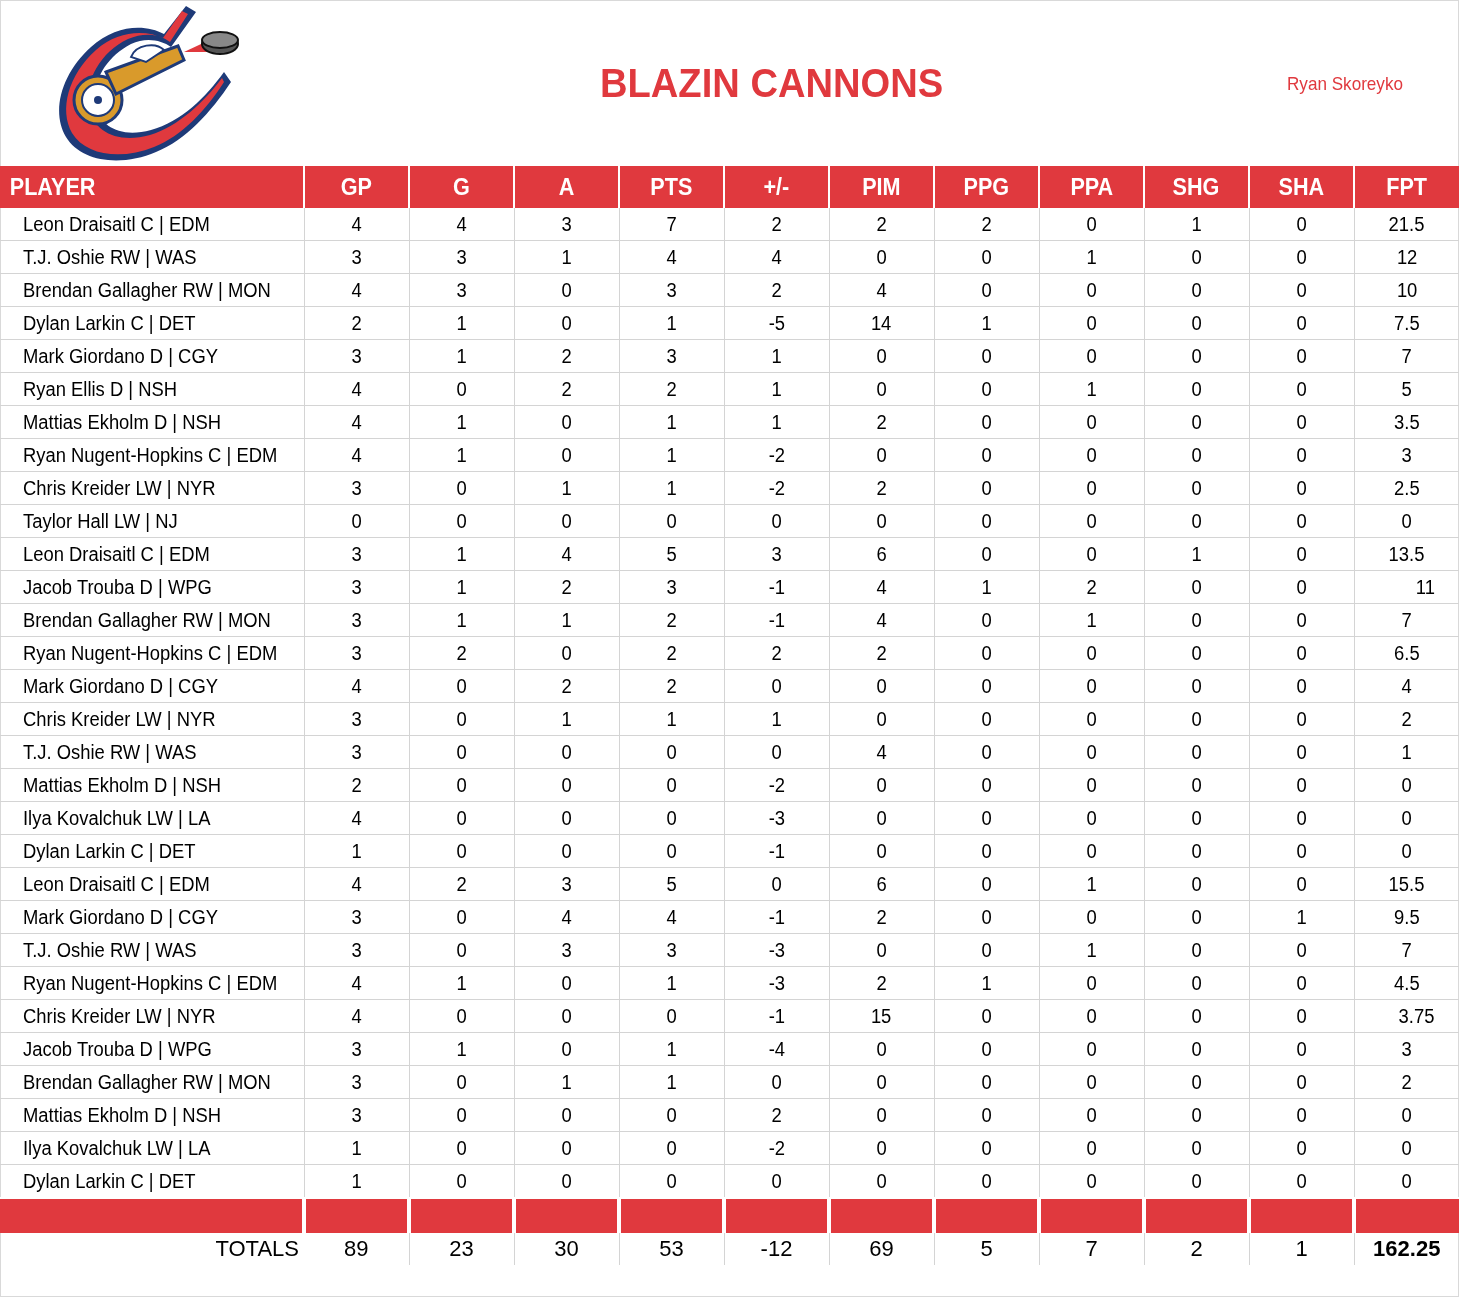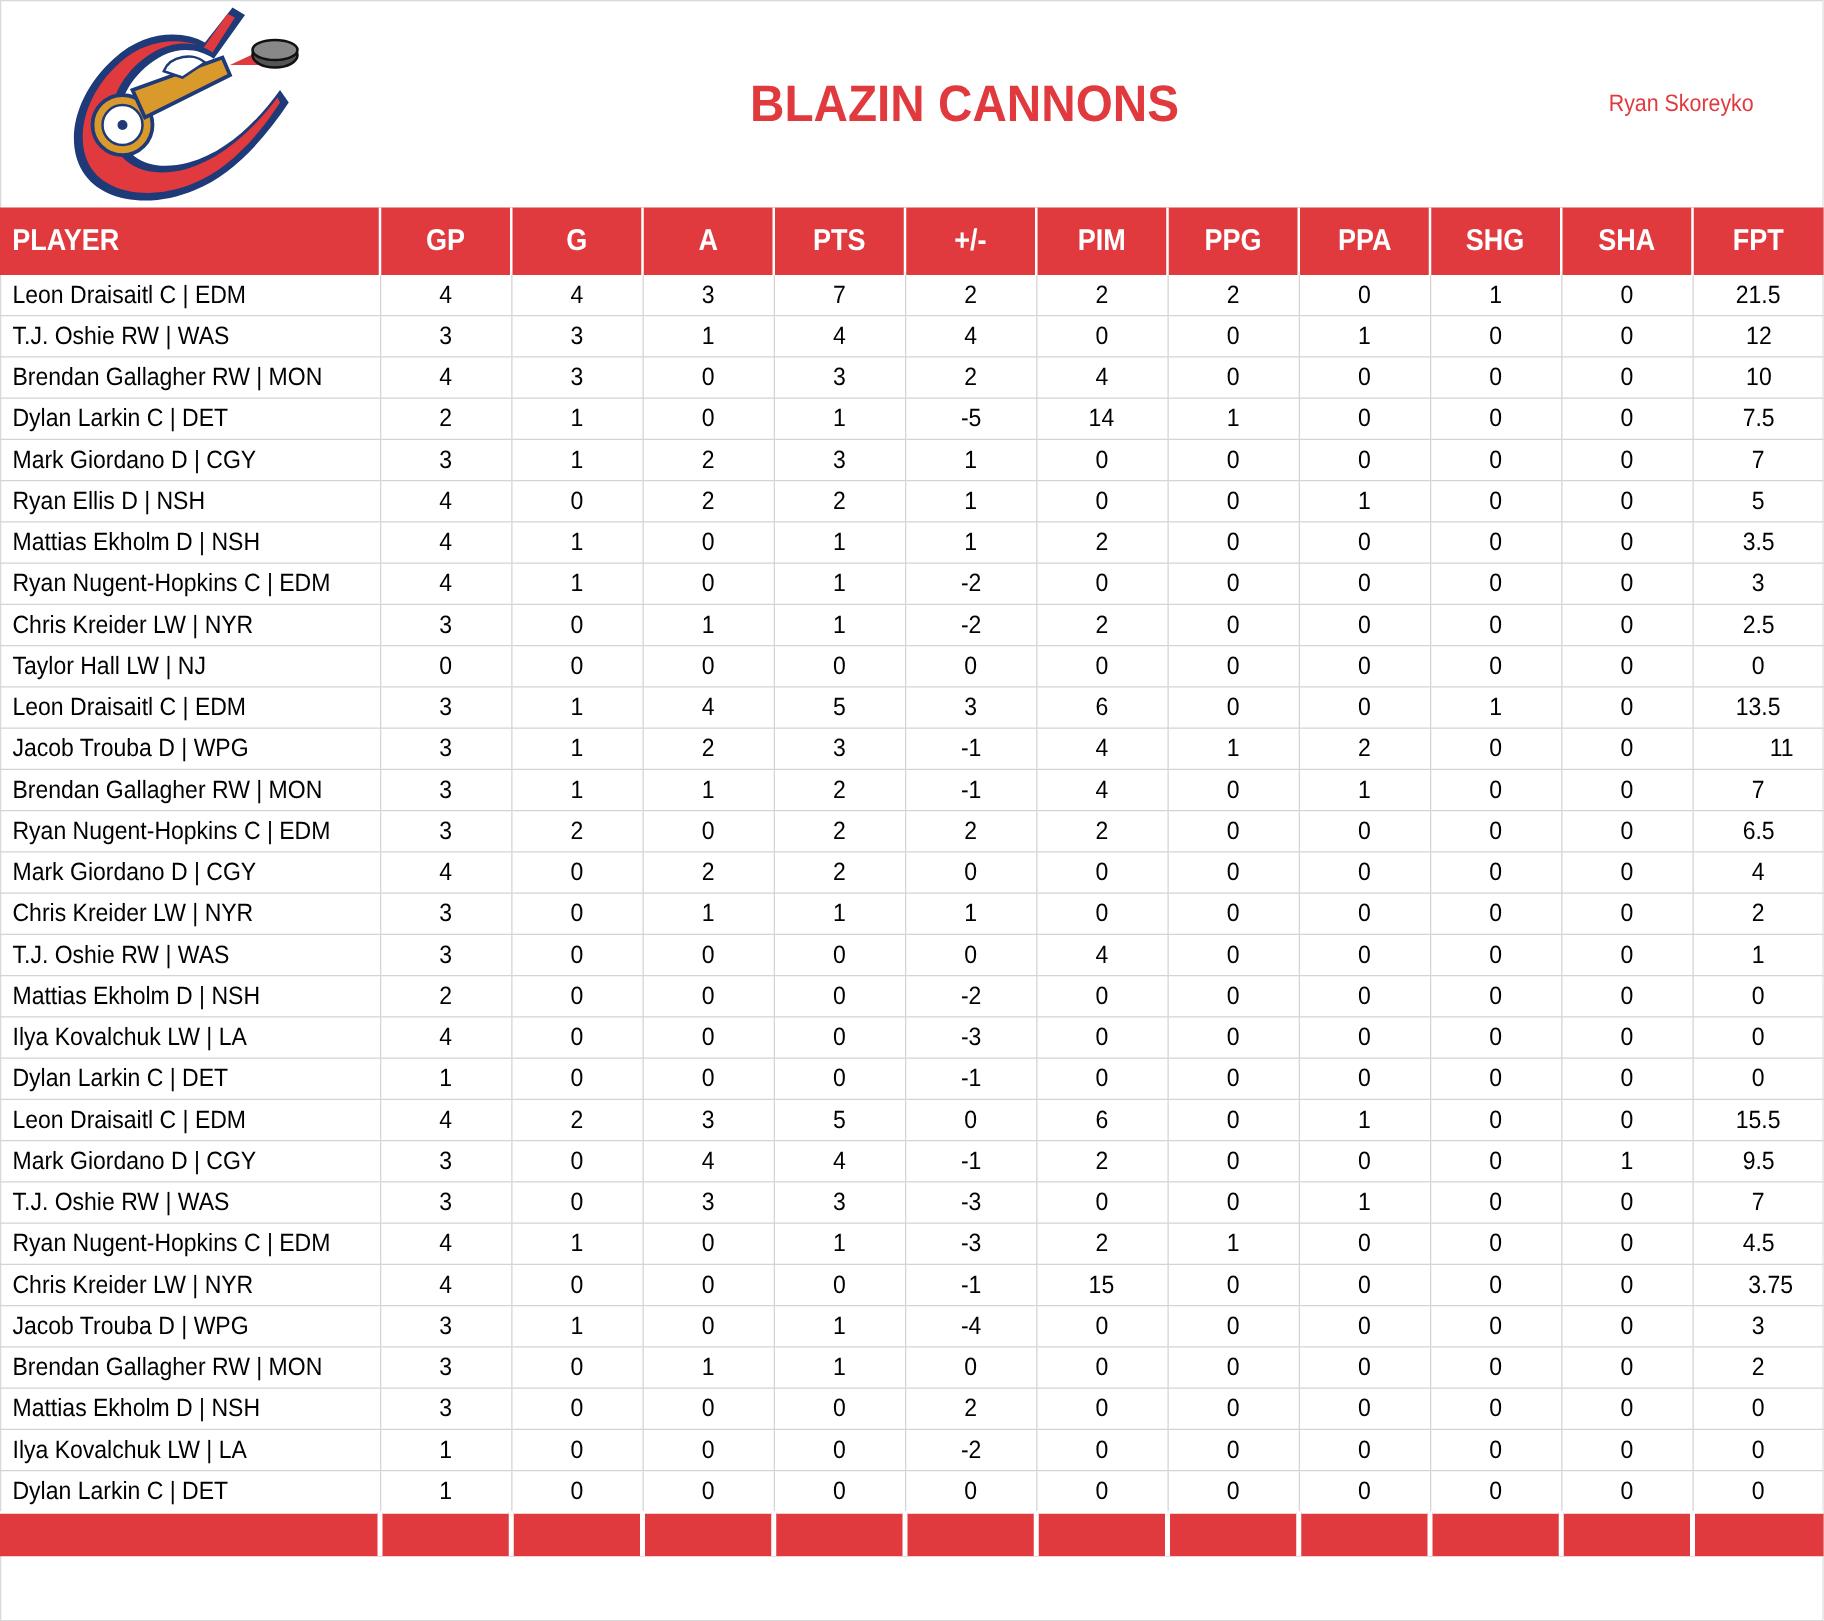--- a/index.html
+++ b/index.html
@@ -12,27 +12,27 @@
            color: #e0393e; letter-spacing: 0px; white-space: nowrap; transform: scaleX(0.93);
            transform-origin: left center; }
   .owner { position: absolute; left: 1287px; top: 73px; font-size: 19px; color: #e0393e;
            white-space: nowrap; transform: scaleX(0.9); transform-origin: left center; }
   table.stats { position: absolute; left: 0; top: 166px; border-collapse: collapse;
                 table-layout: fixed; width: 1459px; }
   table.stats col.c-player { width: 304px; }
   table.stats col.c-stat { width: 105px; }
   table.stats col.c-last { width: 105px; }
   thead th { background: #e0393e; color: #fff; font-weight: bold; font-size: 24px;
-             height: 54px; padding: 0; text-align: center; border-left: 2px solid #fff;
+             height: 42px; padding: 0; text-align: center; border-left: 2px solid #fff;
              border-right: 2px solid #fff; border-bottom: 0; }
   thead th.player-h { text-align: left; padding-left: 5px; border-left: 0; }
   thead th .h { display: inline-block; transform: scaleX(0.9); }
   tbody td { height: 32px; padding: 0; font-size: 20px; text-align: center;
              border-right: 1px solid #d4d4d4; border-bottom: 1px solid #d4d4d4; white-space: nowrap; }
-  tbody td.player { text-align: left; padding-left: 10px; }
+  tbody td.player { text-align: left; padding-left: 23px; }
   tbody td .t { display: inline-block; transform: scaleX(0.92); transform-origin: left center; }
   tbody td.num .t { transform-origin: center center; }
   tr.spacer td { background: #e0393e; height: 34px; border-right: 4px solid #fff;
                  border-bottom: 0; border-top: 2px solid #fff; }
   tr.spacer td:last-child { border-right: 0; }
   tr.totals td { height: 32px; font-size: 22px; border-bottom: 0; border-right: 1px solid #d4d4d4; }
   tr.totals td.totals-label { text-align: right; padding-right: 5px; border-right: 0; }
   tr.totals td.grand { font-weight: bold; border-right: 0; }
 </style>
 </head>
@@ -524,14 +524,28 @@
         <td></td>
         <td></td>
         <td></td>
         <td></td>
         <td></td>
         <td></td>
         <td></td>
         <td></td>
         <td></td>
       </tr>
+      <tr class="totals">
+        <td class="totals-label">TOTALS</td>
+        <td class="num">89</td>
+        <td class="num">23</td>
+        <td class="num">30</td>
+        <td class="num">53</td>
+        <td class="num">-12</td>
+        <td class="num">69</td>
+        <td class="num">5</td>
+        <td class="num">7</td>
+        <td class="num">2</td>
+        <td class="num">1</td>
+        <td class="num grand">162.25</td>
+      </tr>
     </tbody>
 </table>
 
 </body></html>

